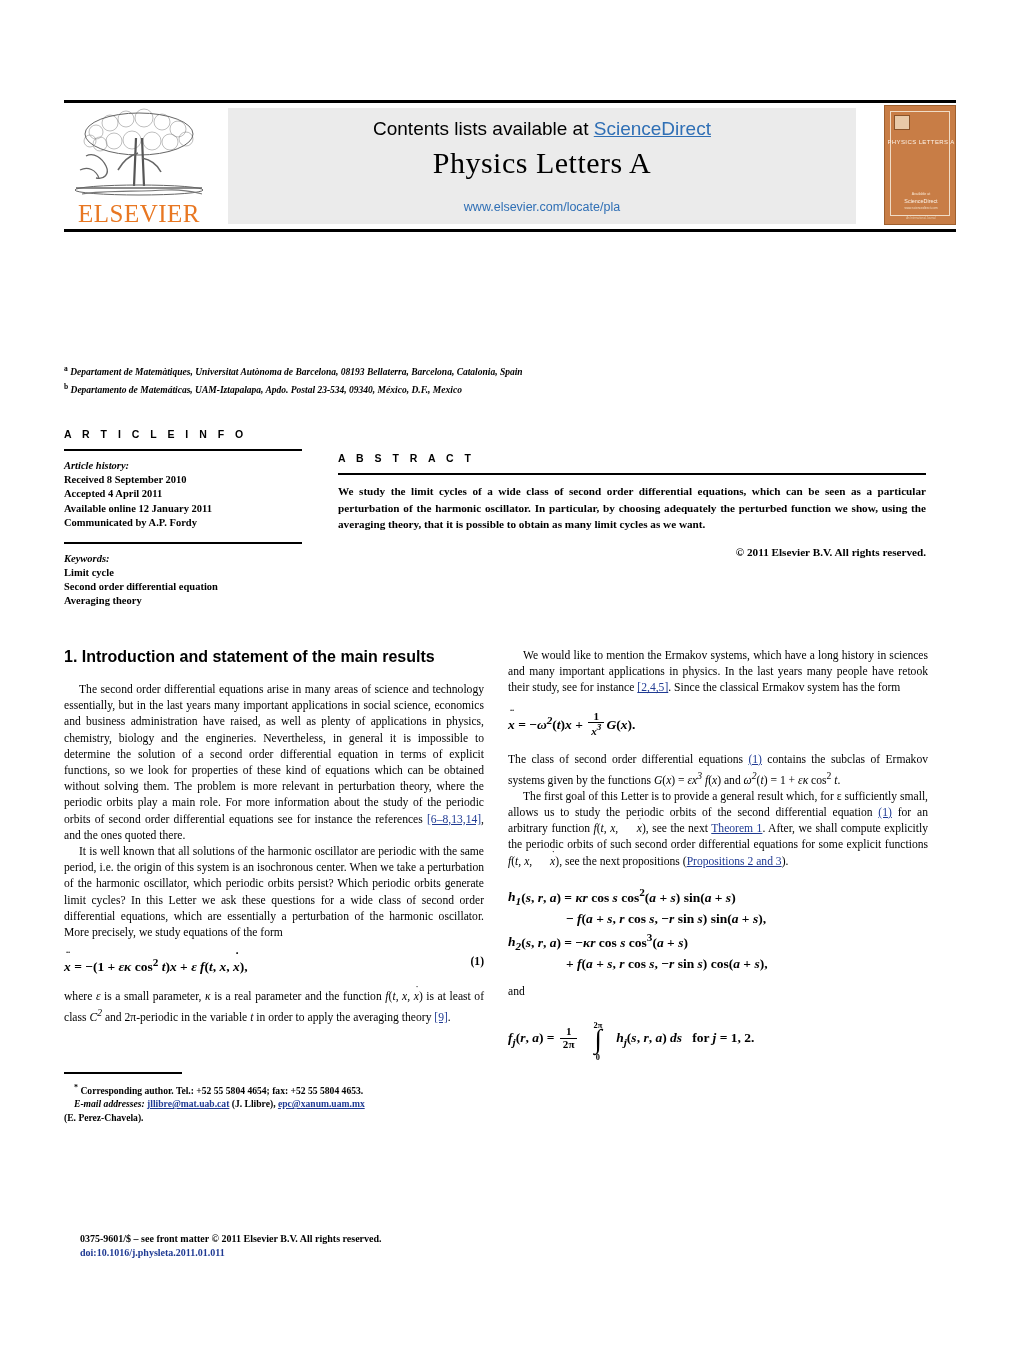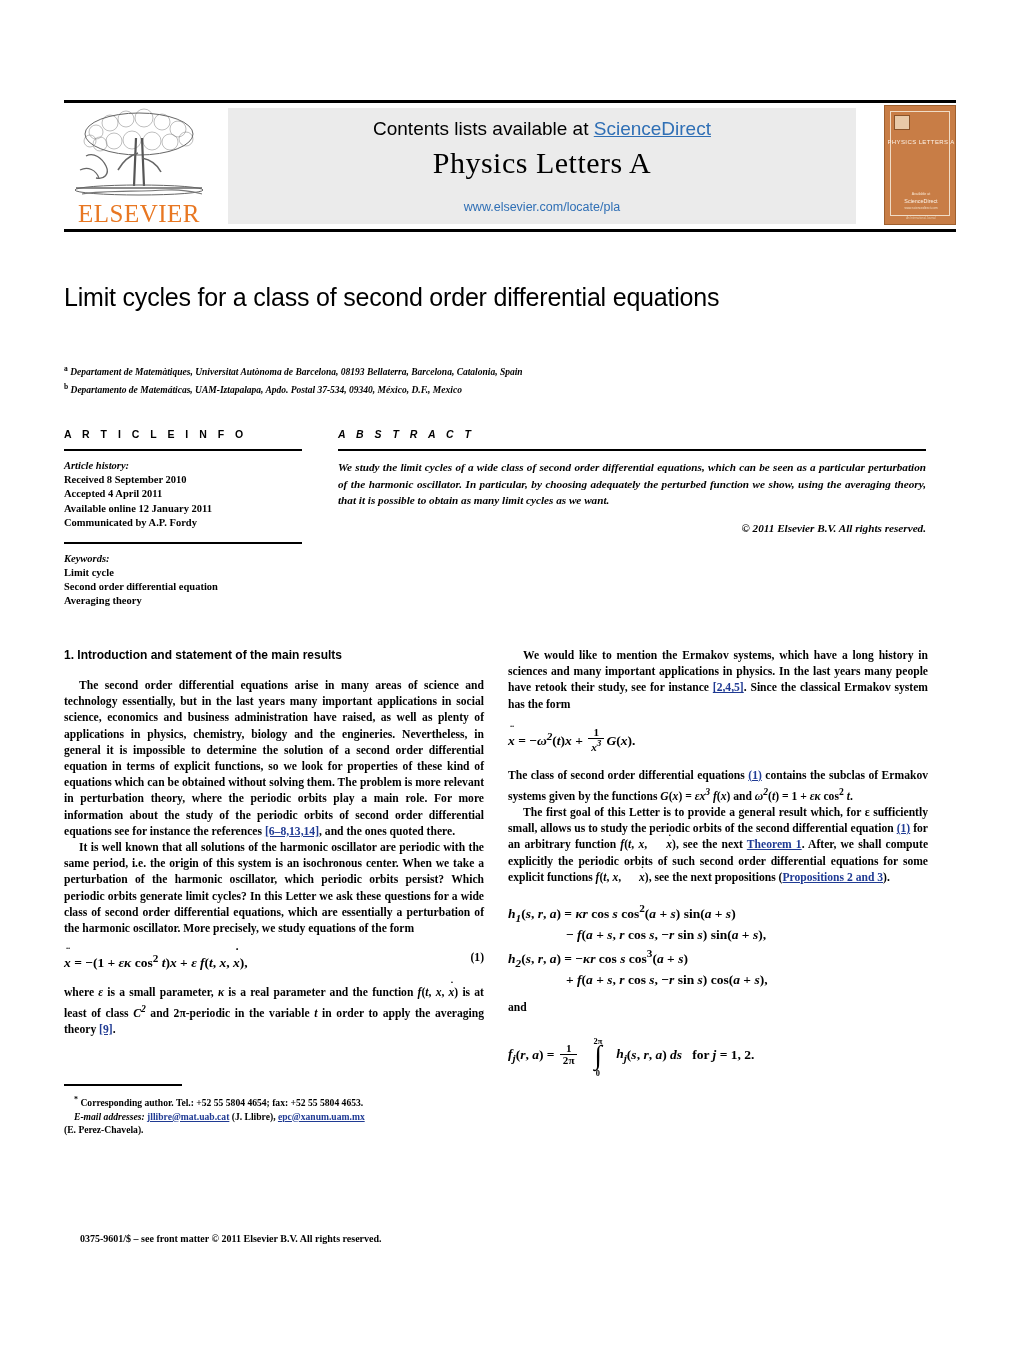--- a/index.html
+++ b/index.html
@@ -180,23 +180,22 @@
   .aff sup { font-style: normal; font-size: 7.5px; }
 
   
   .info-col {
     position: absolute;
     left: 64px; top: 428px;
     width: 238px;
   }
   .abs-col {
     position: absolute;
-    left: 338px; top: 428px;
+    left: 338px; top: 452px;
     width: 588px;
-    font-style: italic;
   }
   .sec-head {
     font-family: "Liberation Sans", sans-serif;
     font-size: 10.5px;
     font-weight: bold;
     letter-spacing: 4px;
     margin: 0 0 9px 0;
   }
   .hr {
     height: 2px; background: #000; width: 100%;
@@ -231,31 +230,31 @@
     left: 64px; top: 648px;
     width: 420px;
   }
   .col-right {
     position: absolute;
     left: 508px; top: 648px;
     width: 420px;
   }
   .body-head {
     font-family: "Liberation Sans", sans-serif;
-    font-size: 12px;
+    font-size: 16px;
     font-weight: bold;
     margin: 0 0 16px 0;
   }
   p.bt {
     margin: 0;
     font-size: 11.6px;
     line-height: 16.2px;
     text-align: justify;
     text-indent: 15px;
-    font-weight: bold;
+    font-weight: normal;
     font-family: "Liberation Serif", serif;
   }
   p.bt.noind { text-indent: 0; }
   .ref { color: #1f3a93; }
   .mi { font-style: italic; }
 
   
   .eq {
     position: relative;
     margin: 14px 0 14px 0;
@@ -392,26 +391,25 @@
       <div class="cover-inner"></div>
       <div class="cover-badge"></div>
       <div class="cover-title">PHYSICS LETTERS A</div>
       <div class="cover-foot1">Available at</div>
       <div class="cover-foot2">ScienceDirect</div>
       <div class="cover-foot3">www.sciencedirect.com</div>
       <div class="cover-foot4">An International Journal</div>
     </div>
   </div>
 
-  <div class="title">Limit cycles for a class of second order differential equations</div>
 
 
   <div class="aff">
     <div><sup>a</sup> <span>Departament de Matemàtiques, Universitat Autònoma de Barcelona, 08193 Bellaterra, Barcelona, Catalonia, Spain</span></div>
-    <div><sup>b</sup> <span>Departamento de Matemáticas, UAM-Iztapalapa, Apdo. Postal 37-534, 09340, México, D.F., Mexico</span></div>
+    <div><sup>b</sup> <span>Departamento de Matemáticas, UAM-Iztapalapa, Apdo. Postal 23-534, 09340, México, D.F., Mexico</span></div>
   </div>
 
   <div class="info-col">
     <div class="sec-head">A R T I C L E   I N F O</div>
     <div class="hr"></div>
     <div class="info-block">
       <div class="ital">Article history:</div>
       <div>Received 8 September 2010</div>
       <div>Accepted 4 April 2011</div>
       <div>Available online 12 January 2011</div>
@@ -494,15 +492,16 @@
         <span class="lim-top">2π</span>
         <span class="sgn">∫</span>
         <span class="lim-bot">0</span>
       </span>
       <span class="mi">h<sub>j</sub></span>(<span class="mi">s</span>, <span class="mi">r</span>, <span class="mi">a</span>) <span class="mi">ds</span>&nbsp;&nbsp; for <span class="mi">j</span> = 1, 2.
     </div>
   </div>
 
   <div class="imprint">
     <div>0375-9601/$ – see front matter © 2011 Elsevier B.V. All rights reserved.</div>
+    <div class="doi">doi:10.1016/j.physleta.2011.01.011</div>
   </div>
 
 </div>
 
 </body></html>

